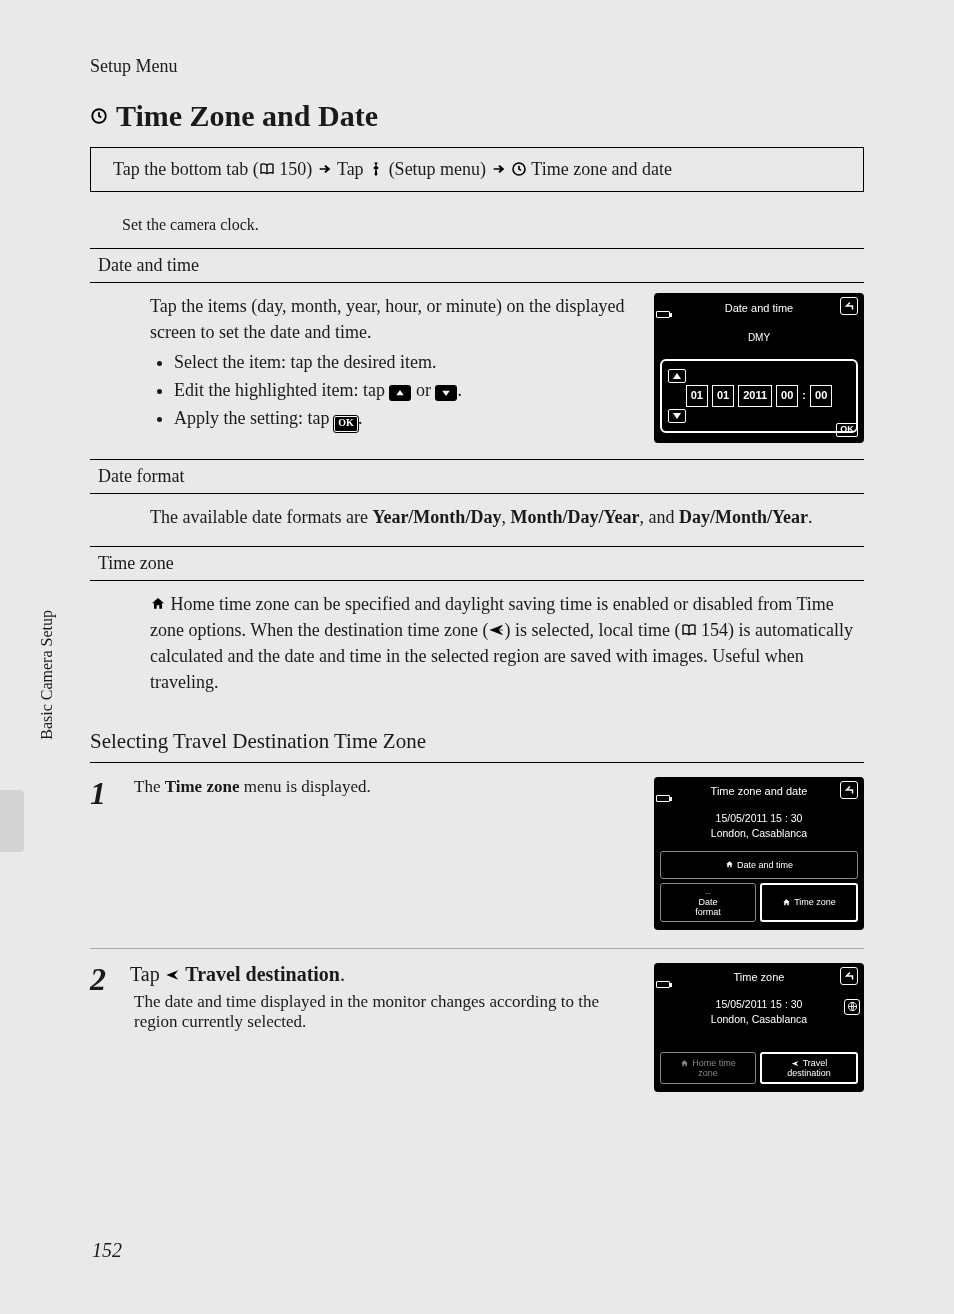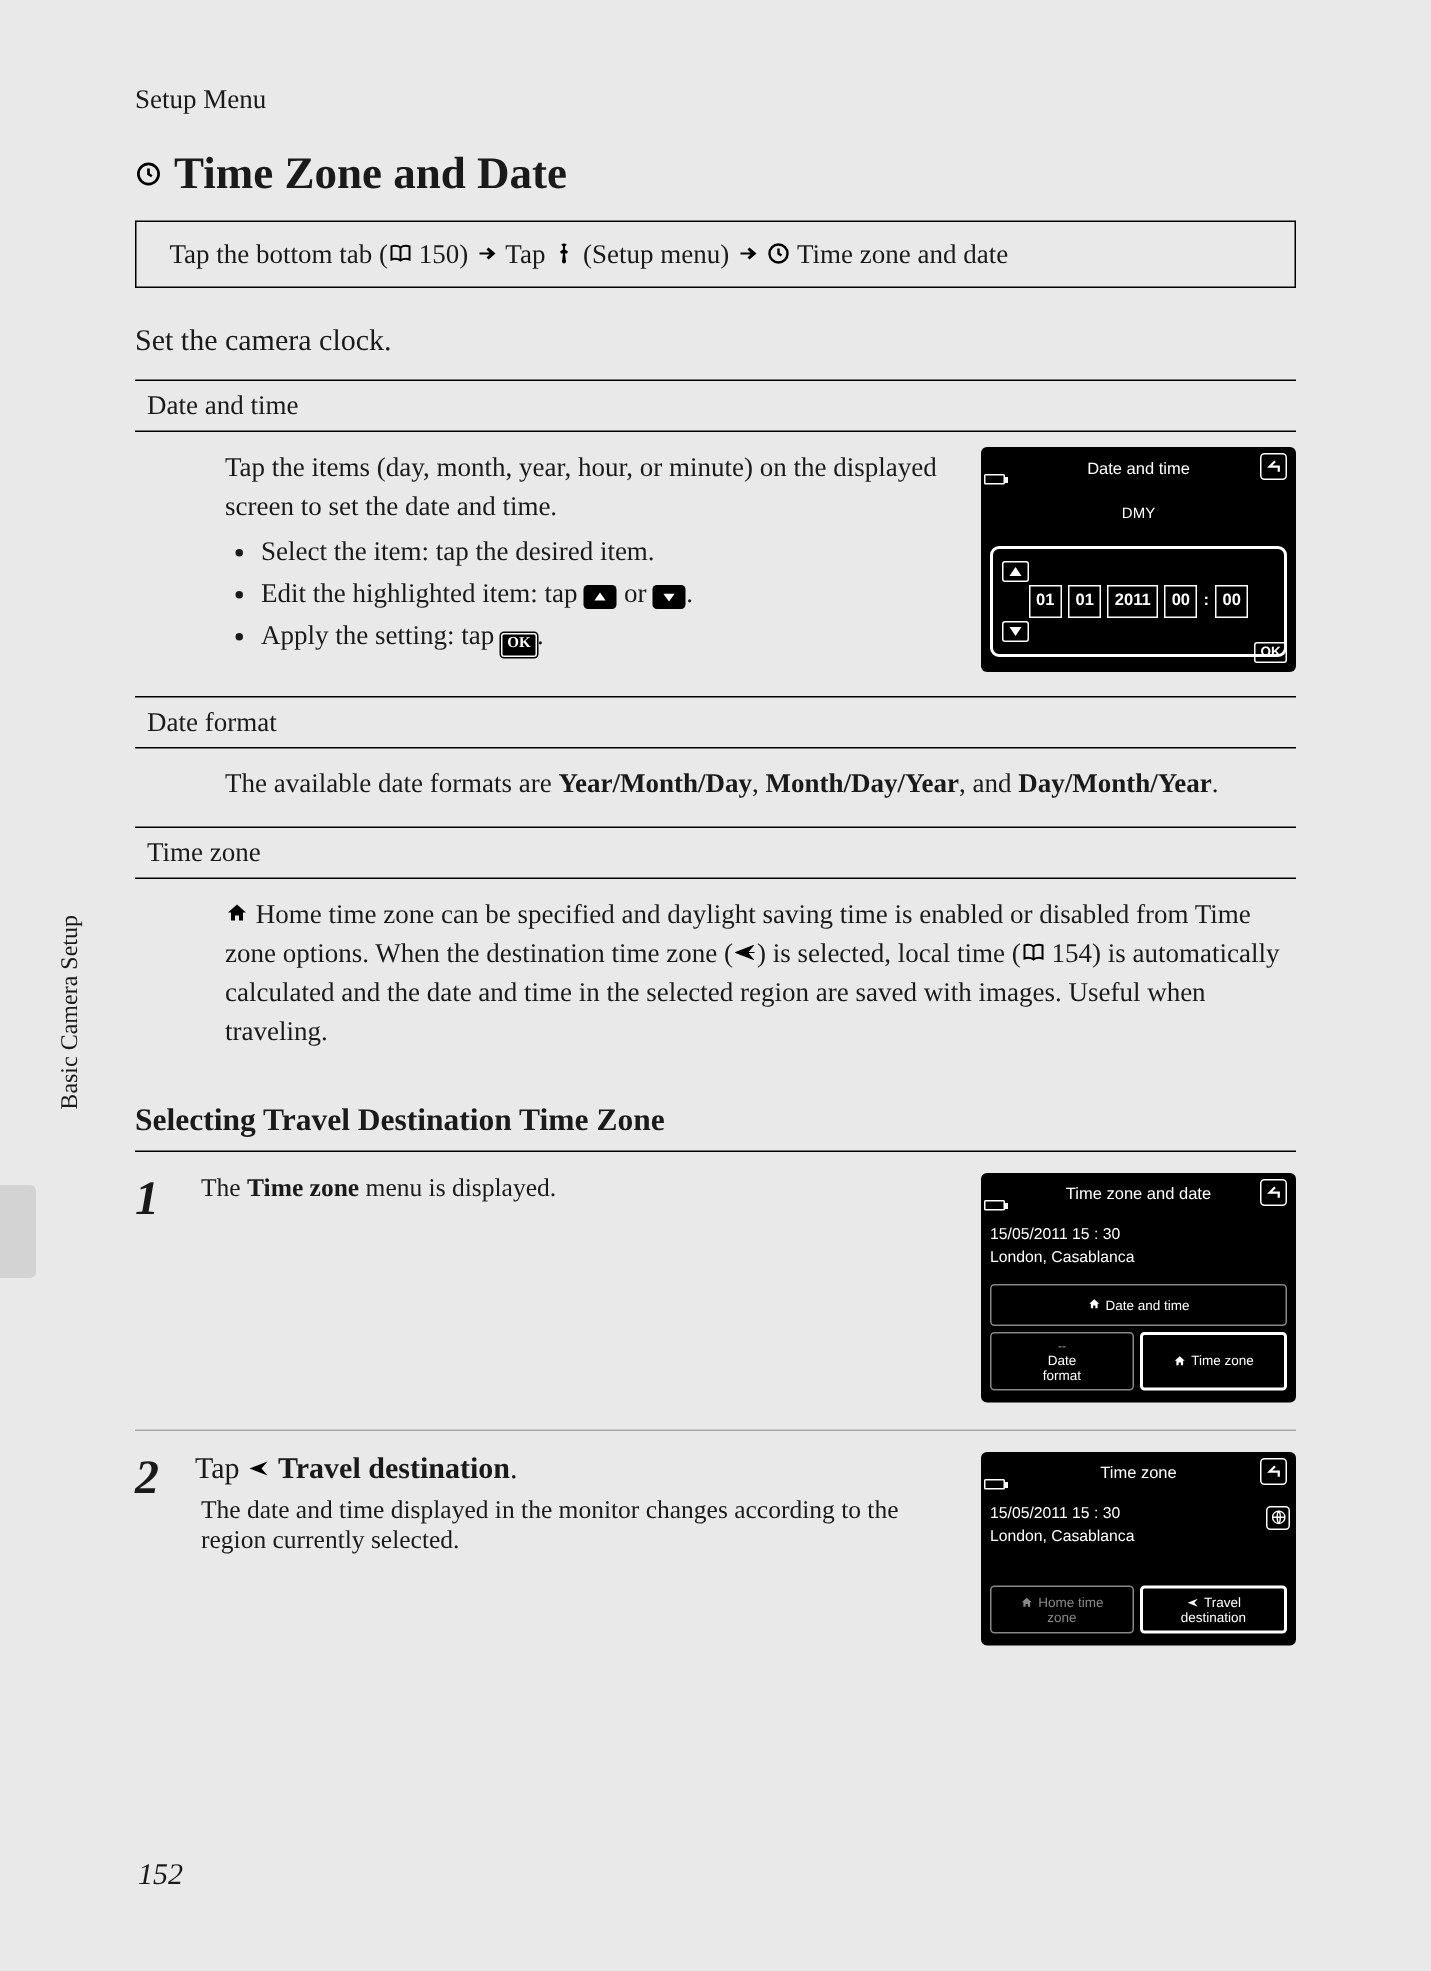--- a/index.html
+++ b/index.html
@@ -1,28 +1,28 @@
 <!DOCTYPE html>
 <html><head>
 <meta charset="utf-8">
 <style>
   * { box-sizing: border-box; margin: 0; padding: 0; }
   html, body { width: 954px; height: 1314px; font-family: Georgia, 'Times New Roman', serif; background: #e9e9e9; color: #1a1a1a; }
   .page { position: relative; width: 954px; height: 1314px; background: #e9e9e9; padding: 56px 90px 40px 90px; }
   .crumb { font-size: 18px; margin-bottom: 22px; }
   .h1 { font-size: 30px; font-weight: bold; margin-bottom: 14px; display: flex; align-items: center; gap: 8px; }
   .navbox { border: 1px solid #000; padding: 8px 22px; font-size: 18px; margin-bottom: 24px; line-height: 1.5; }
-  .intro { font-size: 20px; margin-bottom: 14px; }
+  .intro { font-size: 16px; margin-bottom: 14px; margin-left: 32px; }
   .section-head { border-top: 1px solid #000; border-bottom: 1px solid #000; padding: 6px 8px; font-size: 18px; background: transparent; }
   .section-body { padding: 10px 0 16px 60px; font-size: 18px; line-height: 1.45; }
   .bullets { list-style: disc; margin-left: 24px; margin-top: 4px; }
   .bullets li { margin: 2px 0; }
   .row-split { display: flex; gap: 20px; align-items: flex-start; }
   .row-split .txt { flex: 1; }
-  .h2 { font-size: 21px; font-weight: bold; margin: 18px 0 6px 0; }
+  .h2 { font-size: 21px; font-weight: normal; margin: 18px 0 6px 0; }
   .steps { border-top: 1px solid #000; margin-top: 8px; }
   .step { border-bottom: 1px solid #aaa; padding: 14px 0 18px 0; display: flex; gap: 14px; align-items: flex-start; }
   .step-num { font-size: 32px; font-weight: bold; font-style: italic; line-height: 1; min-width: 26px; font-family: Georgia, serif; }
   .step-body { flex: 1; font-size: 18px; }
   .step-title { font-size: 20px; margin-bottom: 6px; }
   .step-desc { font-size: 17px; padding-left: 4px; }
   .step-fig { width: 210px; }
   .page-num { position: absolute; left: 92px; bottom: 52px; font-style: italic; font-size: 20px; }
   .side-text { position: absolute; left: 38px; top: 610px; writing-mode: vertical-rl; font-size: 16px; transform: rotate(180deg); }
   .side-tab { position: absolute; left: 0; top: 790px; width: 24px; height: 62px; background: #d3d3d3; border-radius: 0 4px 4px 0; }
@@ -40,21 +40,21 @@
   .lcd .title-row { text-align:center; font-size:11px; position:relative; padding:2px 0 4px; }
   .lcd .back { position:absolute; right:0; top:-2px; width:18px; height:18px; border:1.5px solid #fff; border-radius:3px; display:flex; align-items:center; justify-content:center;}
   .lcd .battery { position:absolute; left:2px; top:18px; width:14px; height:7px; border:1px solid #fff; border-radius:1px;}
   .lcd .battery::after{content:"";position:absolute;right:-3px;top:1px;width:2px;height:4px;background:#fff;}
   .lcd-panel { margin-top:14px; border:2px solid #fff; border-radius:6px; padding:6px;font-weight:bold; }
   .dmy { text-align:center; font-size:10px; margin-top:-6px; margin-bottom:2px;}
   .arrow-btn { width:18px; height:14px; border:1px solid #fff; border-radius:2px; display:flex; align-items:center; justify-content:center; margin:2px 0;}
   .date-row { display:flex; gap:4px; align-items:center; justify-content:center; }
   .date-cell { border:1px solid #fff; padding:2px 4px; font-size:11px; min-width:20px; text-align:center; }
   .ok-lcd { position:absolute; right:6px; bottom:6px; width:22px; height:14px; border:1.5px solid #fff; border-radius:2px; display:flex; align-items:center; justify-content:center; font-size:9px; font-weight:bold;}
-  .lcd .info { font-size:10.5px; line-height:1.4; padding:2px 0 6px;}
+  .lcd .info { text-align:center; font-size:10.5px; line-height:1.4; padding:2px 0 6px;}
   .lcd-row-btns { display:flex; gap:4px; margin-top:4px; }
   .lcd-btn { flex:1; border:1px solid #888; border-radius:3px; padding:4px 2px; font-size:9px; display:flex; flex-direction:column; align-items:center; justify-content:center; min-height:28px; text-align:center; }
   .lcd-btn.sel { border:2px solid #fff; }
   .lcd-btn.dim { color:#888; }
   .lcd-btn .row { display:flex; gap:3px; align-items:center; }
   .globe { position:absolute; right:4px; top:36px; width:16px; height:16px; border:1.5px solid #fff; border-radius:3px; display:flex; align-items:center; justify-content:center;}
 </style>
 </head>
 <body>
 

